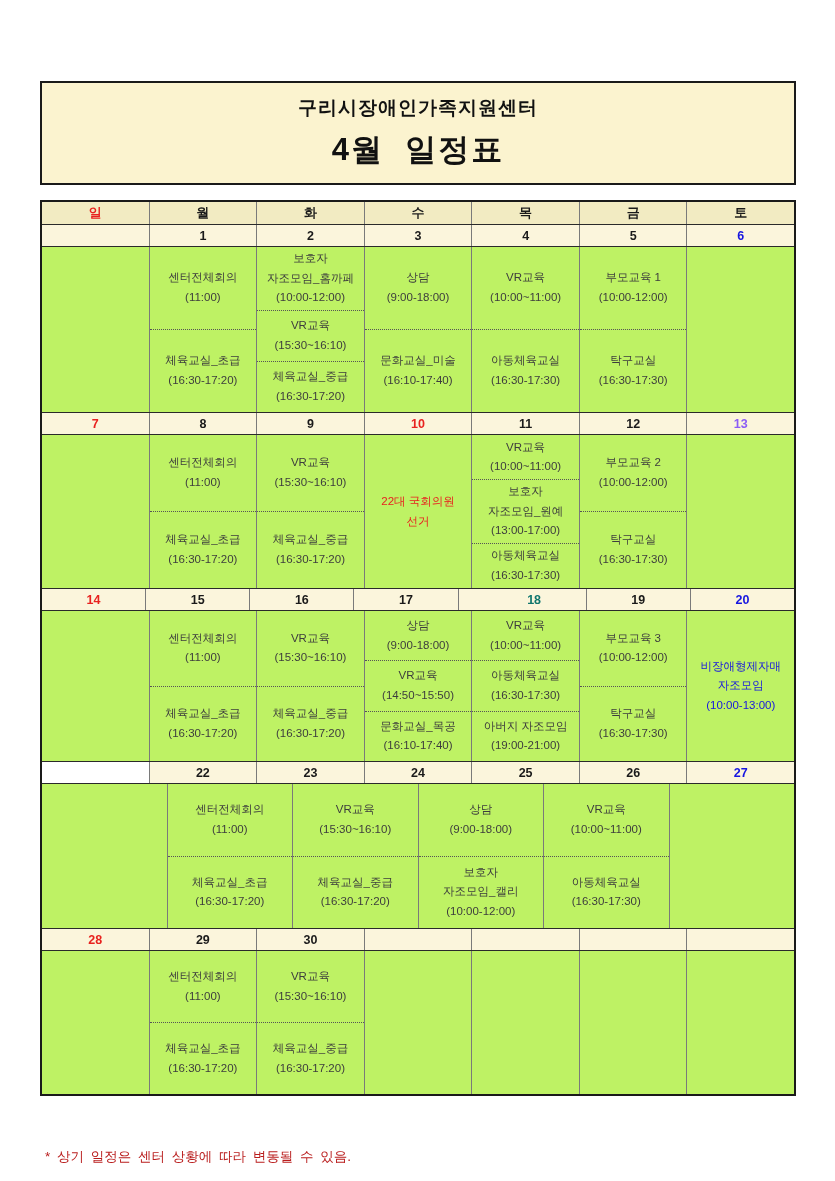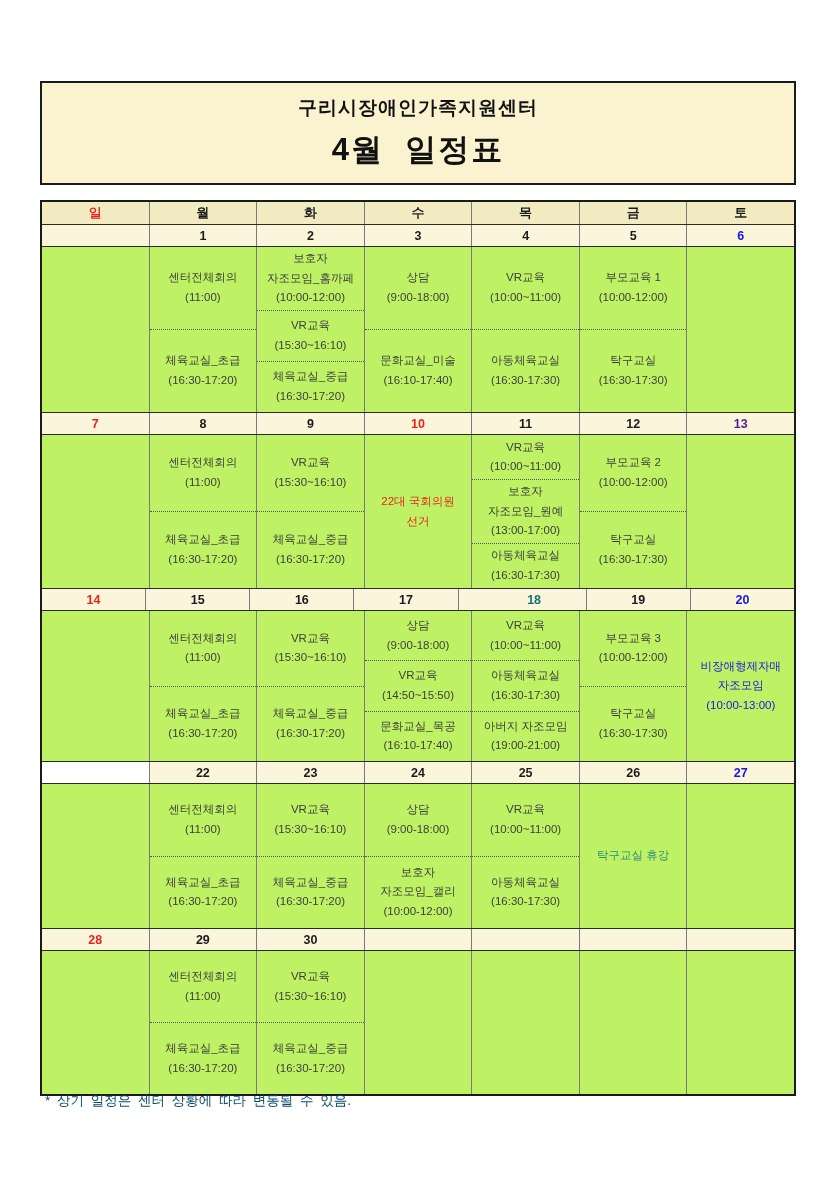--- a/index.html
+++ b/index.html
@@ -67,23 +67,23 @@
     padding: 4px 2px;
     font-size: 11.5px;
     color: #3d3d3d;
     text-align: center;
     line-height: 1.35;
     white-space: pre;
   }
   .event + .event { border-top: 1px dotted #555; }
   .footnote {
     position: absolute;
-    left: 45px; top: 1092px;
+    left: 45px; top: 1148px;
     font-size: 13.5px;
-    color: #0c4a6e;
+    color: #b91c1c;
     word-spacing: 3px;
     white-space: pre;
   }
 </style>
 </head>
 <body>
 
 <div class="title-box">
   <div class="org-name">구리시장애인가족지원센터</div>
   <div class="main-title">4월  일정표</div>
@@ -133,21 +133,21 @@
       </div>
       <div class="cell"></div>
     </div>
     <div class="row date-row">
       <div class="cell" style="color: rgb(232, 34, 31);">7</div>
       <div class="cell" style="color: rgb(26, 26, 26);">8</div>
       <div class="cell" style="color: rgb(26, 26, 26);">9</div>
       <div class="cell" style="color: rgb(232, 34, 31);">10</div>
       <div class="cell" style="color: rgb(26, 26, 26);">11</div>
       <div class="cell" style="color: rgb(26, 26, 26);">12</div>
-      <div class="cell" style="color: #4c1d95;">13</div>
+      <div class="cell" style="color: #8b5cf6;">13</div>
     </div>
     <div class="row content-row" style="height: 154px;">
       <div class="cell"></div>
       <div class="cell">
         <div class="event"><span>센터전체회의</span><span>(11:00)</span></div>
         <div class="event"><span>체육교실_초급</span><span>(16:30-17:20)</span></div>
       </div>
       <div class="cell">
         <div class="event"><span>VR교육</span><span>(15:30~16:10)</span></div>
         <div class="event"><span>체육교실_중급</span><span>(16:30-17:20)</span></div>
@@ -223,23 +223,20 @@
         <div class="event"><span>체육교실_중급</span><span>(16:30-17:20)</span></div>
       </div>
       <div class="cell">
         <div class="event"><span>상담</span><span>(9:00-18:00)</span></div>
         <div class="event"><span>보호자</span><span>자조모임_캘리</span><span>(10:00-12:00)</span></div>
       </div>
       <div class="cell">
         <div class="event"><span>VR교육</span><span>(10:00~11:00)</span></div>
         <div class="event"><span>아동체육교실</span><span>(16:30-17:30)</span></div>
       </div>
-      <div class="cell">
-        <div class="event" style="color: rgb(46, 143, 124);"><span>탁구교실 휴강</span></div>
-      </div>
       <div class="cell"></div>
     </div>
     <div class="row date-row">
       <div class="cell" style="color: rgb(232, 34, 31);">28</div>
       <div class="cell" style="color: rgb(26, 26, 26);">29</div>
       <div class="cell" style="color: rgb(26, 26, 26);">30</div>
       <div class="cell" style="color: rgb(26, 26, 26);"></div>
       <div class="cell" style="color: rgb(26, 26, 26);"></div>
       <div class="cell" style="color: rgb(26, 26, 26);"></div>
       <div class="cell" style="color: rgb(21, 21, 224);"></div>

